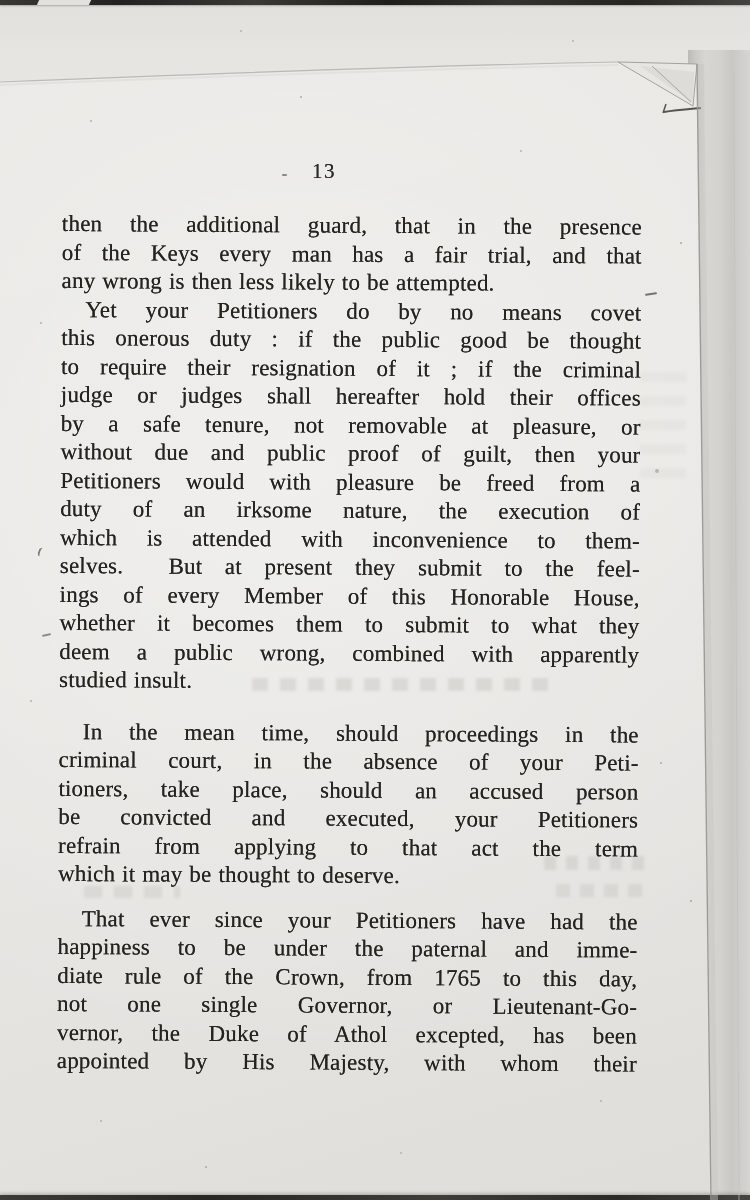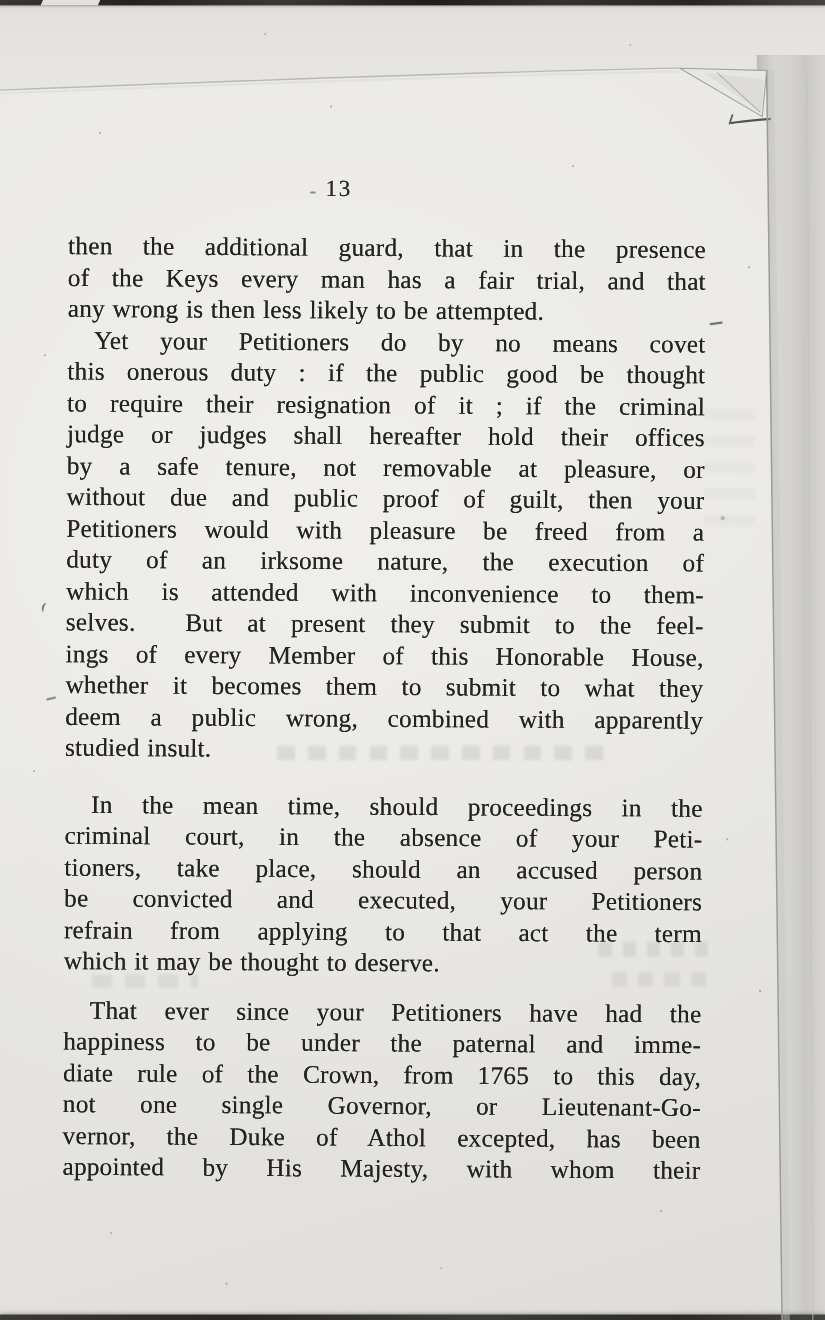--- a/index.html
+++ b/index.html
@@ -45,21 +45,21 @@
   }
   .bottom-strip {
     position:absolute; bottom:0; left:0; width:750px; height:5px;
     background:linear-gradient(90deg,#3b3a36 0%,#282723 28%,#3e3d38 58%,#2b2a26 82%,#45443f 100%);
     box-shadow:0 -2px 3px rgba(90,89,85,.30);
   }
 
   
   .page-number {
     position:absolute; left:296px; top:159px; width:56px;
-    text-align:left; font-size:21px; color:#2a2925;
+    text-align:center; font-size:21px; color:#2a2925;
     letter-spacing:1.5px; text-shadow:0 0 .5px rgba(42,41,37,.85);
   }
   .text-block {
     position:absolute; left:62px; top:210px; width:580px;
     transform:rotate(.35deg); transform-origin:0 0;
     color:#24231f; font-size:23px; line-height:28.5px;
     letter-spacing:.2px; word-spacing:1px;
     text-shadow:0 0 .6px rgba(36,35,31,.85);
   }
   .para { margin:0; }

